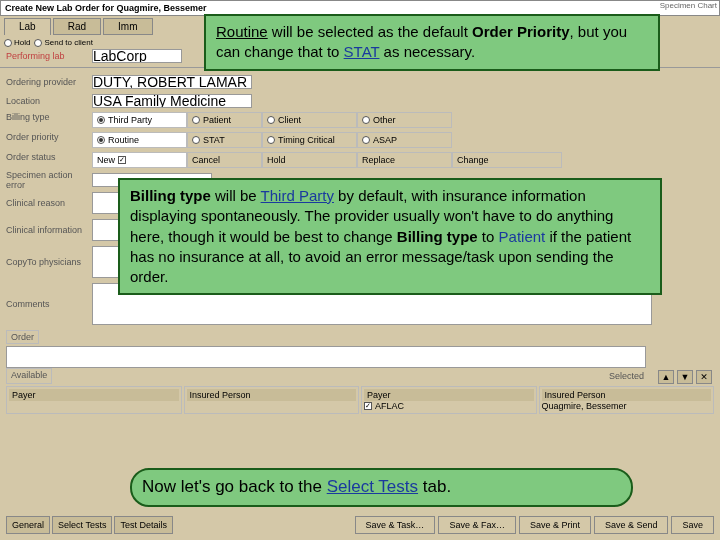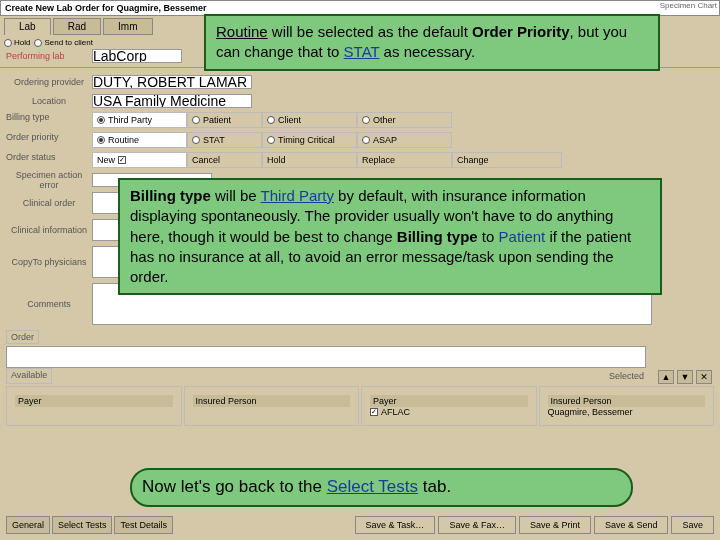--- a/index.html
+++ b/index.html
@@ -8,21 +8,21 @@
   .titlebar { background: #fff; border: 1px solid #888; height: 16px; display: flex; align-items: center; padding: 0 4px; position: relative; }
   .titlebar-text { font-size: 9px; font-weight: bold; }
   .titlebar-right { position: absolute; right: 2px; top: 0; font-size: 8px; color: #666; }
   
   .tabs-row { display: flex; gap: 2px; padding: 2px 4px; background: #d4c8a8; }
   .tab { background: #c8bc98; border: 1px solid #888; padding: 2px 14px; font-size: 10px; cursor: pointer; }
   .tab.active { background: #d4c8a8; border-bottom: none; }
   
   .form-area { padding: 4px 6px; position: relative; }
   .form-row { display: flex; align-items: center; margin-bottom: 3px; height: 16px; }
-  .form-label { width: 86px; font-size: 9px; color: #555; text-align: center; }
+  .form-label { width: 86px; font-size: 9px; color: #555; }
   .form-input { background: #fff; border: 1px solid #999; height: 14px; font-size: 14px; padding: 0 0; flex: 0 0 auto; }
   .performing-lab-label { width: 86px; font-size: 9px; color: #c04040; }
   
   .hr { border-top: 1px solid #999; margin: 2px 0; }
   
   .radio-row { display: flex; gap: 0; margin-bottom: 2px; }
   .radio-cell { border: 1px solid #bbb; padding: 2px 4px; font-size: 9px; background: #d4c8a8; min-width: 75px; display: flex; align-items: center; gap: 3px; }
   .radio-cell.selected { background: #fff; }
   .radio-dot { width: 8px; height: 8px; border: 1px solid #555; border-radius: 50%; background: #fff; display: inline-block; }
   .radio-dot.checked::after { content: ''; display: block; width: 4px; height: 4px; background: #333; border-radius: 50%; margin: 1px; }
@@ -37,21 +37,21 @@
   .callout .blue { color: #1a3a9e; }
   
   .callout1 { top: 14px; left: 204px; width: 456px; }
   .callout2 { top: 178px; left: 118px; width: 544px; }
   .callout3 { top: 468px; left: 130px; width: 503px; font-size: 17px; border-radius: 19px; }
   
   .section-label { font-size: 9px; color: #555; padding: 1px 4px; border: 1px solid #bbb; display: inline-block; margin-bottom: 2px; }
   .big-textbox { background: #fff; border: 1px solid #999; height: 22px; width: 640px; margin-left: 0; }
   
   .cols-row { display: flex; gap: 2px; margin-left: 0; }
-  .col-box { border: 1px solid #bbb; padding: 8px; font-size: 9px; flex: 1; }
+  .col-box { border: 1px solid #bbb; padding: 2px; font-size: 9px; flex: 1; }
   .col-header { background: #c8bc98; padding: 1px 3px; }
   .check-label { display: flex; align-items: center; gap: 3px; font-size: 9px; }
   
   .icon-row { display: flex; gap: 3px; justify-content: flex-end; padding: 2px; }
   .icon-btn { width: 16px; height: 14px; background: #c8bc98; border: 1px solid #888; display: flex; align-items: center; justify-content: center; font-size: 9px; cursor: pointer; }
   
   .bottom-buttons { position: absolute; right: 6px; bottom: 6px; display: flex; gap: 3px; }
   .bottom-tabs { position: absolute; left: 6px; bottom: 6px; display: flex; gap: 2px; }
   .btn { background: #d4c8a8; border: 1px solid #888; padding: 3px 10px; font-size: 9px; cursor: pointer; }
   .btm-tab { background: #c8bc98; border: 1px solid #888; padding: 3px 5px; font-size: 9px; cursor: pointer; }
@@ -167,21 +167,21 @@
         </div>
     </div>
   </div>
 
   <div class="form-row">
     <span class="form-label">Specimen action error</span>
     <input class="form-input" style="width: 120px;">
   </div>
 
   <div class="form-row" style="height:24px;">
-    <span class="form-label">Clinical order</span>
+    <span class="form-label">Clinical reason</span>
     <div class="form-input" style="width:560px;height:22px"></div>
   </div>
 
   <div class="form-row" style="height:24px;">
     <span class="form-label">Clinical information</span>
     <div class="form-input" style="width:560px;height:22px"></div>
   </div>
 
   <div class="form-row" style="height:34px;">
     <span class="form-label">CopyTo physicians</span>

